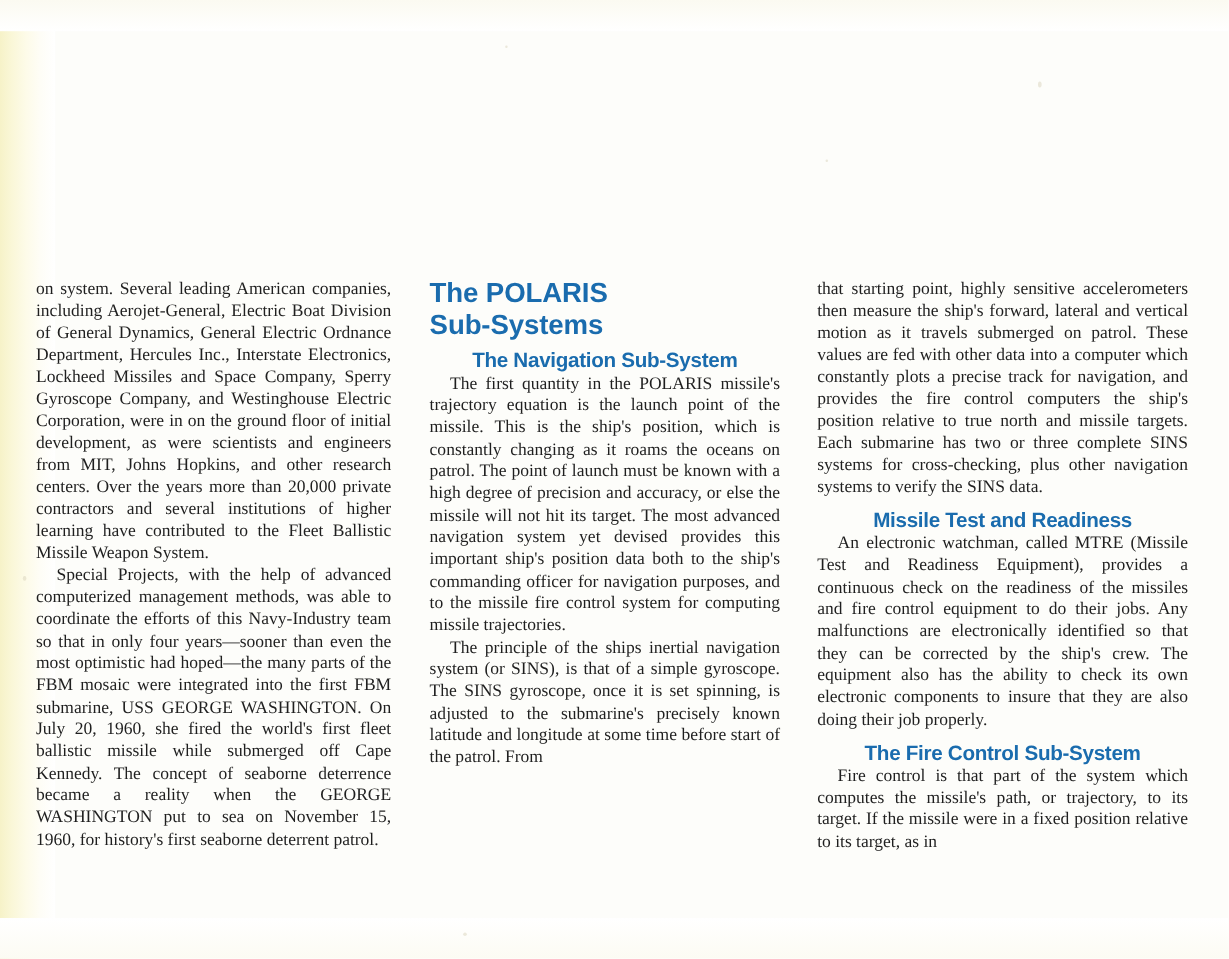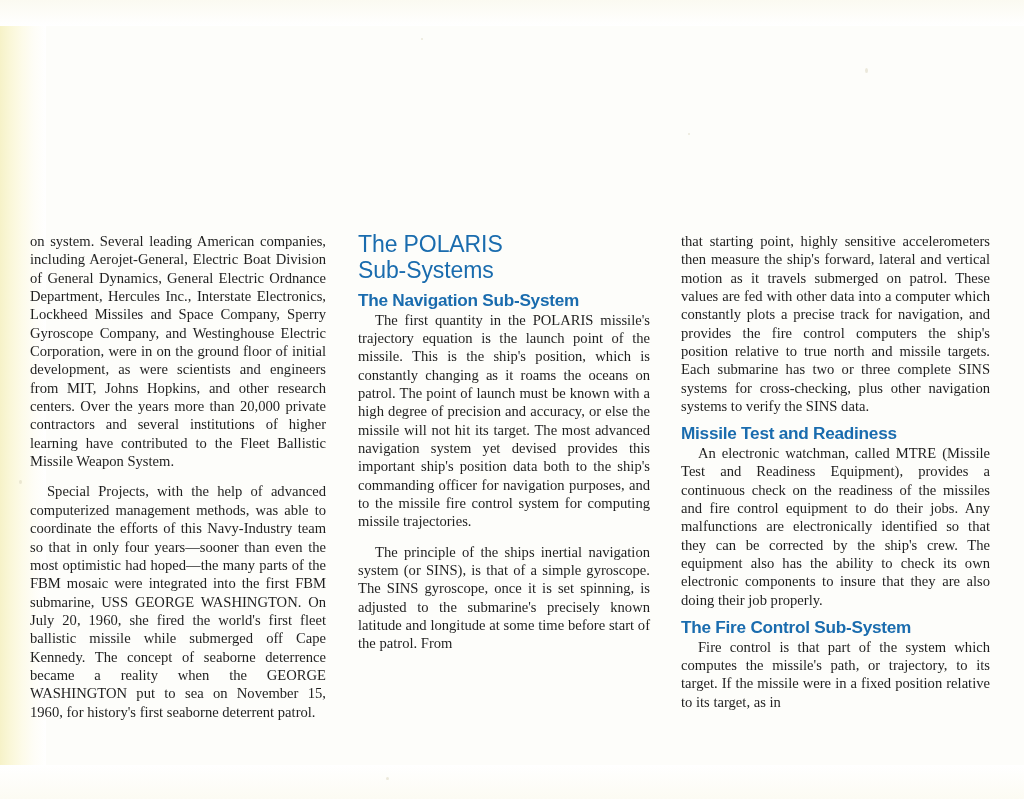--- a/index.html
+++ b/index.html
@@ -64,40 +64,40 @@
     color: #1f1f1f;
     text-align: justify;
     text-indent: 17px;
     -webkit-font-smoothing: none;
   }
   .body-par.no-indent { text-indent: 0; }
 
   .main-title {
     margin: 0 0 1px 0;
     font-family: "Liberation Sans", "DejaVu Sans", sans-serif;
-    font-weight: normal;
+    font-weight: bold;
     font-size: 23px;
     line-height: 24.5px;
     letter-spacing: -0.1px;
     color: #1a6cae;
     text-align: left;
   }
   .section-title {
     margin: 0;
     font-family: "Liberation Sans", "DejaVu Sans", sans-serif;
     font-weight: bold;
     font-size: 17.2px;
     line-height: 20.5px;
     letter-spacing: -0.25px;
     color: #1a6cae;
-    text-align: left;
+    text-align: center;
   }
   .gap-before-title { margin-top: 8px; }
   .gap-title-to-text { margin-top: 2px; }
-  .gap-par { margin-top: 12px; }
+  .gap-par { margin-top: 0px; }
 
   
   .speck {
     position: absolute;
     background: #d9d4bb;
     border-radius: 50%;
     opacity: 0.5;
     pointer-events: none;
   }
 </style>

